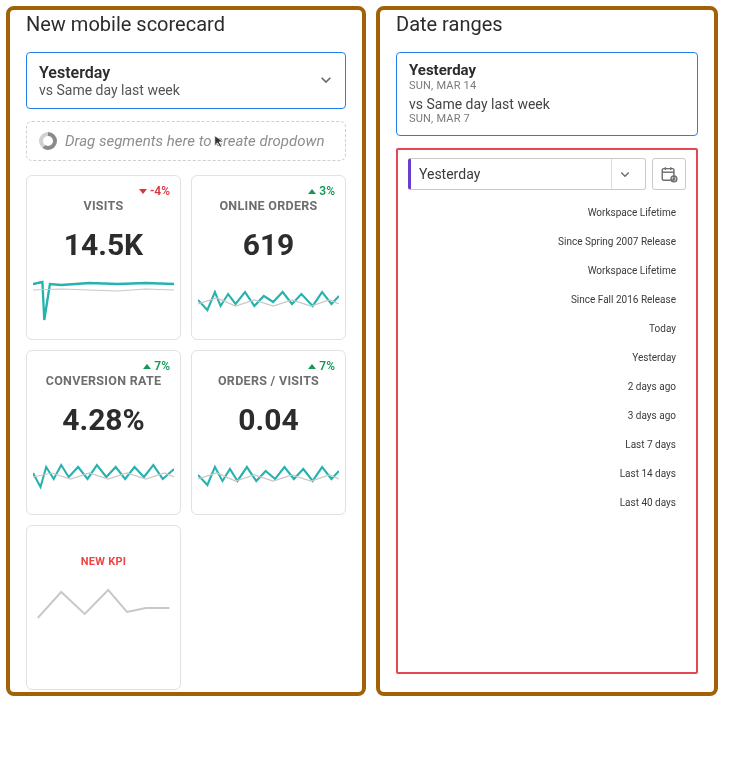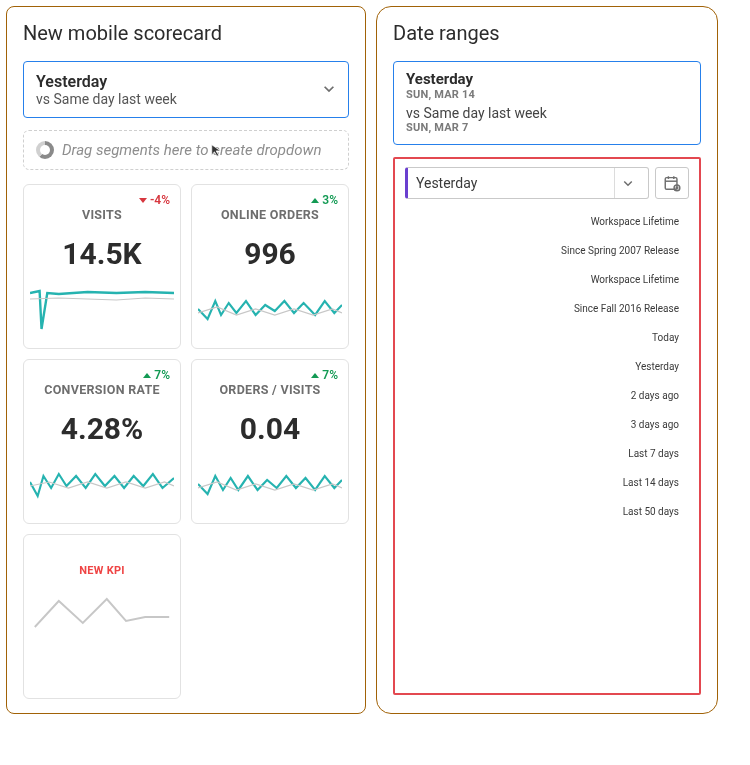--- a/index.html
+++ b/index.html
@@ -1,19 +1,19 @@
 <!DOCTYPE html>
 <html><head>
 <meta charset="utf-8">
 <style>
   * { box-sizing: border-box; margin: 0; padding: 0; font-family: -apple-system, BlinkMacSystemFont, "Segoe UI", Roboto, Arial, sans-serif; }
   body { background: #fff; padding: 6px; display: flex; gap: 10px; color: #2c2c2c; }
-  .panel { border: 1px solid #a16207; border-radius: 8px; padding: 14px 16px; background: #fff; }
+  .panel { border: 4px solid #a16207; border-radius: 8px; padding: 2px 16px; background: #fff; }
   .left-panel { width: 360px; }
-  .right-panel { width: 342px; position: relative; padding-bottom: 18px; display: flex; flex-direction: column; border-radius: 15px; }
+  .right-panel { width: 342px; position: relative; padding-bottom: 18px; display: flex; flex-direction: column; }
   h2.panel-title { font-size: 20px; font-weight: 400; color: #2c2c2c; margin-bottom: 16px; }
   .date-selector { border: 1.5px solid #2680eb; border-radius: 4px; padding: 10px 12px; position: relative; margin-bottom: 12px; }
   .date-selector .main { font-size: 16px; font-weight: 600; }
   .date-selector .sub { font-size: 14px; color: #555; }
   .date-selector .chev { position: absolute; right: 12px; top: 50%; transform: translateY(-50%); }
   .chev svg { width: 14px; height: 14px; stroke: #6e6e6e; stroke-width: 2; fill: none; }
 
   .drop-segments { border: 1.5px dashed #cfcfcf; border-radius: 6px; padding: 10px 12px; display: flex; align-items: center; gap: 8px; margin-bottom: 14px; font-style: italic; color: #8e8e8e; font-size: 15px; position: relative; }
   .seg-icon { width: 18px; height: 18px; border-radius: 50%; position: relative; }
   .seg-icon::before { content: ""; position: absolute; inset: 0; border-radius: 50%; background: conic-gradient(#8a8a8a 0 60%, #d0d0d0 60% 100%); }
@@ -36,21 +36,21 @@
 
   .new-kpi { grid-column: 1 / 2; }
   .new-kpi .label { color: #ef4444; font-size: 11px; font-weight: 700; margin-top: 19px; }
   .new-kpi .hint { color: #8e8e8e; font-style: italic; font-size: 13px; line-height: 1.25; margin-top: 2px; }
   .new-kpi .placeholder-spark { margin-top: 10px; height: 48px; }
   .new-kpi .placeholder-spark svg { width: 100%; height: 100%; }
 
   
   .dr-summary { border: 1.5px solid #2680eb; border-radius: 4px; padding: 8px 12px 10px 12px; margin-bottom: 12px; }
   .dr-summary .line1 { font-weight: 700; font-size: 15px; }
-  .dr-summary .line2, .dr-summary .line4 { font-size: 11px; color: #7a7a7a; font-weight: 700; letter-spacing: 0.2px; }
+  .dr-summary .line2, .dr-summary .line4 { font-size: 11px; color: #7a7a7a; font-weight: 400; letter-spacing: 0.2px; }
   .dr-summary .line3 { font-size: 14px; color: #444; margin-top: 4px; }
 
   .primary-block { border: 2px solid #e34850; border-radius: 2px; padding: 8px 10px 4px 10px; flex: 1; display: flex; flex-direction: column; }
   .primary-label { font-size: 12px; color: #7a7a7a; margin-bottom: 6px; }
   .primary-row { display: flex; gap: 6px; margin-bottom: 8px; }
   .primary-select { flex: 1; border: 1px solid #c9c9c9; border-left: 3px solid #6a3fcf; border-radius: 3px; height: 32px; display: flex; align-items: center; padding: 0 8px; font-size: 14px; color: #3a3a3a; position: relative; }
   .primary-select .sel-chev { width: 26px; border-left: 1px solid #dcdcdc; height: 100%; display: flex; align-items: center; justify-content: center; margin-left: auto; }
   .cal-btn { width: 34px; height: 32px; border: 1px solid #c9c9c9; border-radius: 3px; display: flex; align-items: center; justify-content: center; }
   .cal-btn svg { width: 18px; height: 18px; stroke: #6e6e6e; stroke-width: 1.6; fill: none; }
 
@@ -99,21 +99,21 @@
         </svg>
       </div>
     </div>
 
     <div class="card">
       <div class="delta up">
           <span class="tri"></span>
           <span>3%</span>
         </div>
       <div class="label">ONLINE ORDERS</div>
-      <div class="value">996</div>
+      <div class="value">619</div>
       <div class="spark">
         <svg viewBox="0 0 150 56" preserveAspectRatio="none">
           <polyline points="0,30 10,40 18,22 24,36 32,24 40,34 50,22 60,36 70,26 80,32 90,22 100,34 110,24 122,36 132,22 142,34 150,26" fill="none" stroke="#26b3b0" stroke-width="2.2"></polyline>
           <polyline points="0,34 20,28 40,36 60,30 80,36 100,30 120,36 140,30 150,34" fill="none" stroke="#c7c7c7" stroke-width="1.2"></polyline>
         </svg>
       </div>
     </div>
 
     <div class="card">
       <div class="delta up">
@@ -192,16 +192,16 @@
       <div class="opt">Workspace Lifetime</div>
       <div class="opt">Since Spring 2007 Release</div>
       <div class="opt">Workspace Lifetime</div>
       <div class="opt">Since Fall 2016 Release</div>
       <div class="opt">Today</div>
       <div class="opt">Yesterday</div>
       <div class="opt">2 days ago</div>
       <div class="opt">3 days ago</div>
       <div class="opt">Last 7 days</div>
       <div class="opt">Last 14 days</div>
-      <div class="opt">Last 50 days</div>
+      <div class="opt">Last 40 days</div>
     </div>
   </div>
 </div>
 
 </body></html>

